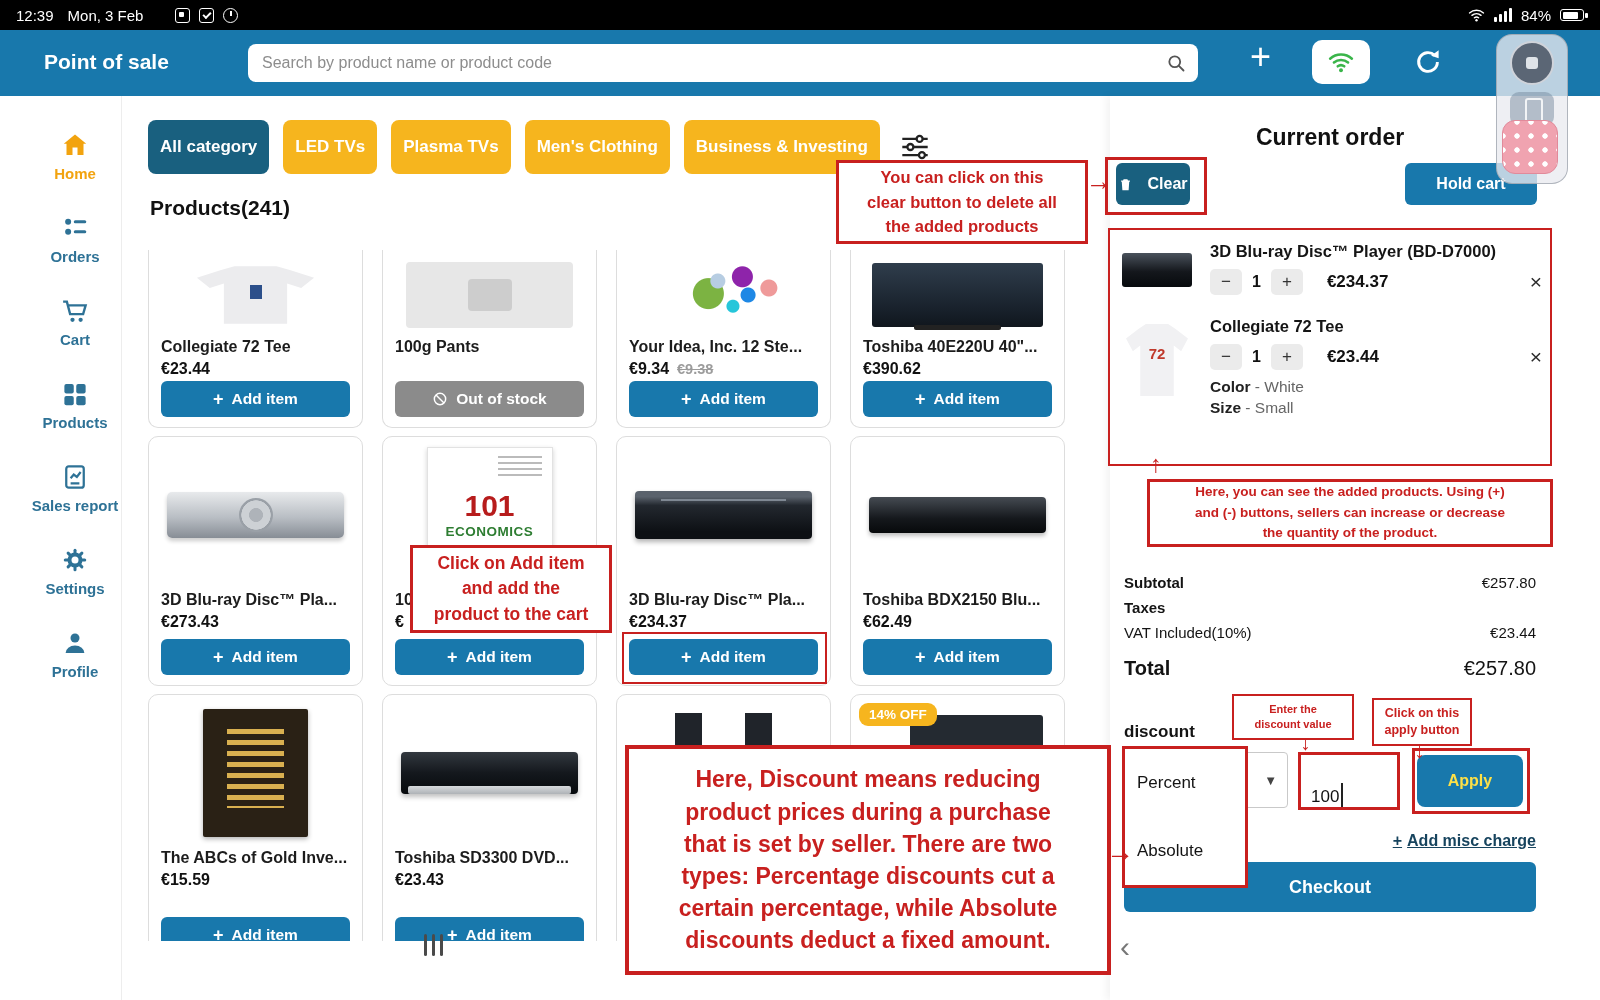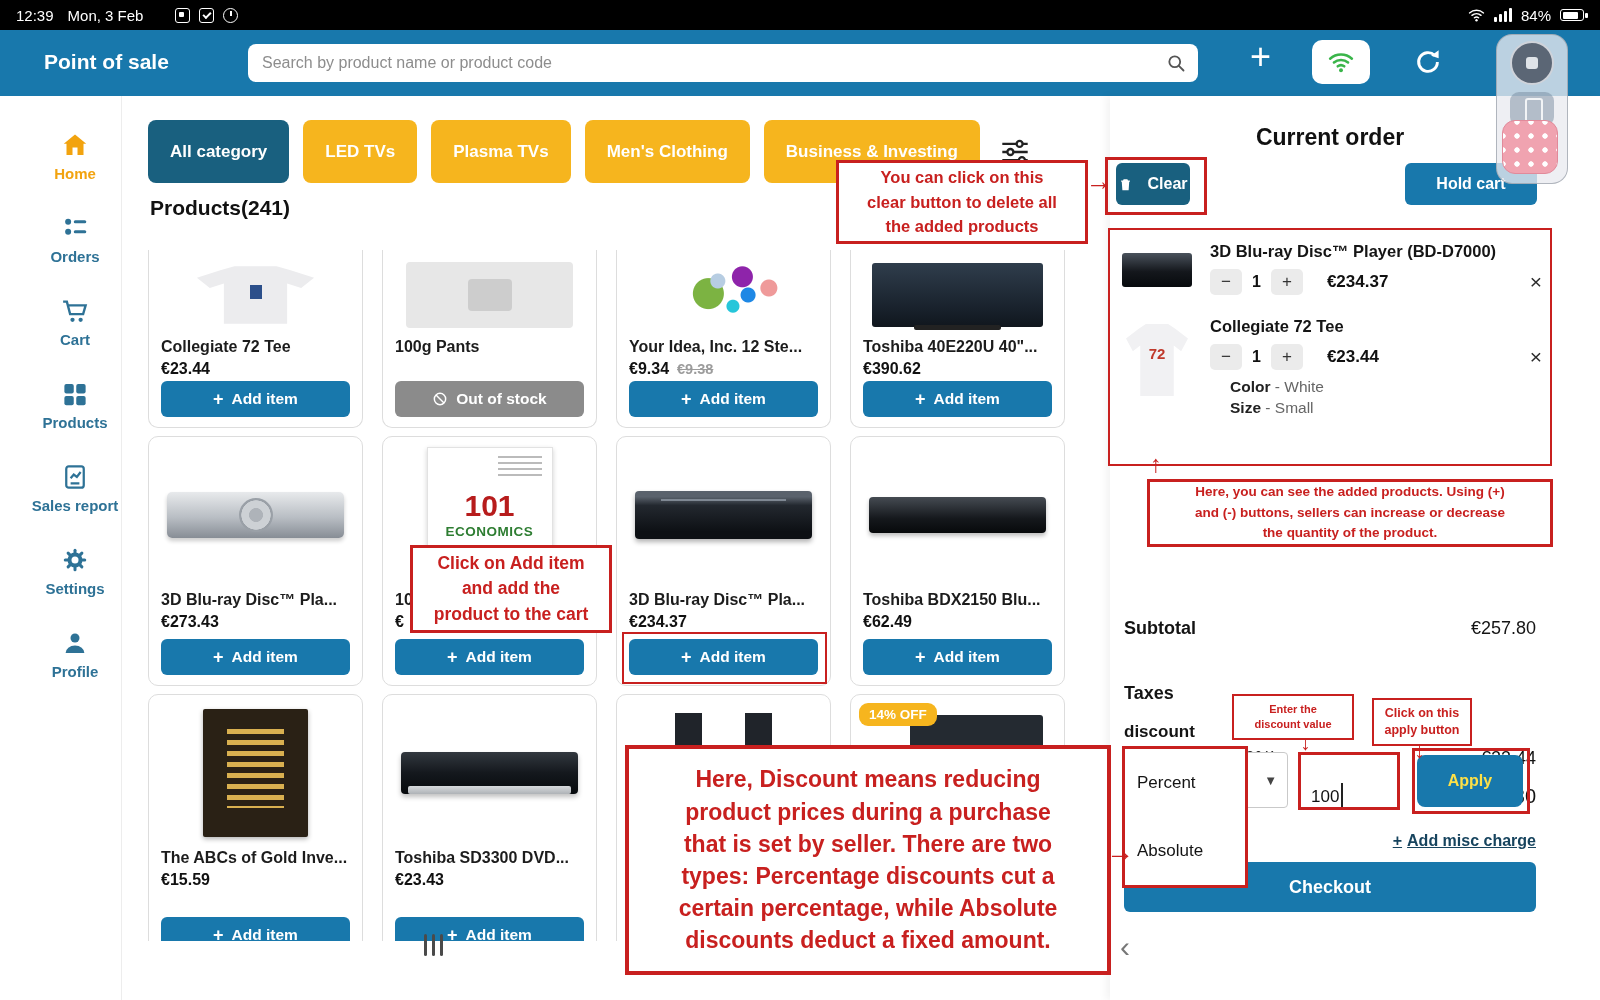--- a/index.html
+++ b/index.html
@@ -50,21 +50,21 @@
   .sidebar{position:absolute;left:0;top:96px;width:122px;height:904px;background:#fff;border-right:1px solid #ededed;
     box-sizing:border-box;display:flex;flex-direction:column;align-items:center;padding-top:34px;gap:31px;}
   .nav-item{display:flex;flex-direction:column;align-items:center;gap:5px;color:var(--sidebar,#2e7296);cursor:pointer;width:100%;margin-left:29px;}
   .nav-item[data-active="true"]{color:var(--active,#f2a30f);}
   .nav-item svg{width:30px;height:30px;}
   .nav-label{font-size:15px;font-weight:600;}
   
   .main{position:absolute;left:122px;top:96px;width:988px;height:904px;background:#fff;overflow:hidden;}
   .chips-row{position:absolute;left:26px;top:24px;display:flex;align-items:center;}
   .chips{display:flex;gap:14px;}
-  .chip{height:63px;padding:0 22px;border-radius:8px;background:var(--yellow,#f6b51e);color:#fff;font-weight:bold;
+  .chip{height:54px;padding:0 12px;border-radius:8px;background:var(--yellow,#f6b51e);color:#fff;font-weight:bold;
     font-size:17px;display:flex;align-items:center;cursor:pointer;white-space:nowrap;}
   .chip[data-selected="true"]{background:var(--teal,#19607f);}
   .filter-btn{margin-left:20px;cursor:pointer;display:flex;align-items:center;}
   .heading{position:absolute;left:28px;top:100px;font-size:21px;font-weight:800;color:#111;}
   .grid-viewport{position:absolute;left:26px;top:154px;width:921px;height:691px;overflow:hidden;}
   .pgrid{display:grid;grid-template-columns:repeat(4,215px);grid-template-rows:178px 250px 270px;gap:8px 19px;}
   .pcard{border:1px solid #ddd;border-radius:10px;background:#fff;padding:10px 12px;box-sizing:border-box;
     display:flex;flex-direction:column;position:relative;overflow:hidden;}
   .pgrid > div:nth-of-type(-n+4){border-top:none;border-top-left-radius:0;border-top-right-radius:0;}
   .thumb{height:136px;display:flex;align-items:center;justify-content:center;position:relative;flex:none;width:100%;}
@@ -145,25 +145,25 @@
     clip-path:polygon(32% 0,68% 0,80% 7%,100% 20%,89% 38%,77% 30%,77% 100%,23% 100%,23% 30%,11% 38%,0 20%,20% 7%);}
   .thumb-txt{position:absolute;top:28px;left:50%;transform:translateX(-50%);color:#c0392b;font-weight:800;font-size:15px;}
   .ocol{flex:1;min-width:0;}
   .oname{font-size:16.5px;font-weight:bold;color:#151515;white-space:nowrap;}
   .oqty{display:flex;align-items:center;gap:10px;margin-top:8px;}
   .qbtn{width:32px;height:26px;background:#ebebeb;border-radius:5px;display:flex;align-items:center;justify-content:center;
     font-size:17px;color:#333;cursor:pointer;}
   .qval{font-size:16px;font-weight:bold;color:#111;}
   .oprice{font-size:17px;font-weight:bold;margin-left:14px;}
   .remove{margin-left:auto;font-size:21px;color:#2b2b2b;margin-right:8px;cursor:pointer;}
-  .oattrs{margin-top:8px;font-size:15.5px;color:#666;margin-left:20px;}
+  .oattrs{margin-top:8px;font-size:15.5px;color:#666;}
   .oattr{margin-top:3px;}
   .oattr b{color:#222;}
   .summary{position:absolute;left:14px;top:478px;width:412px;}
-  .srow{display:flex;justify-content:space-between;font-size:18px;color:#141414;margin-bottom:8px;margin-top:44px;}
+  .srow{display:flex;justify-content:space-between;font-size:15px;color:#141414;margin-bottom:8px;}
   .srow .lab{font-weight:bold;}
   .srow.vat .lab{font-weight:normal;}
   .srow.total{margin-top:16px;font-size:20px;}
   .discount-label{position:absolute;left:14px;top:626px;font-size:17px;font-weight:bold;color:#141414;}
   .dd-select{position:absolute;left:14px;top:656px;width:164px;height:56px;border:1px solid #c9c9c9;border-radius:4px;
     background:#fff;box-sizing:border-box;cursor:pointer;}
   .dd-caret{position:absolute;right:10px;top:20px;font-size:13px;color:#444;}
   .dd-open{position:absolute;left:12px;top:650px;width:126px;height:142px;background:#fff;border:3px solid var(--red,#c8201f);
     box-sizing:border-box;display:flex;flex-direction:column;z-index:30;}
   .dd-opt{flex:1;display:flex;align-items:center;padding-left:12px;font-size:17px;color:#141414;cursor:pointer;}

